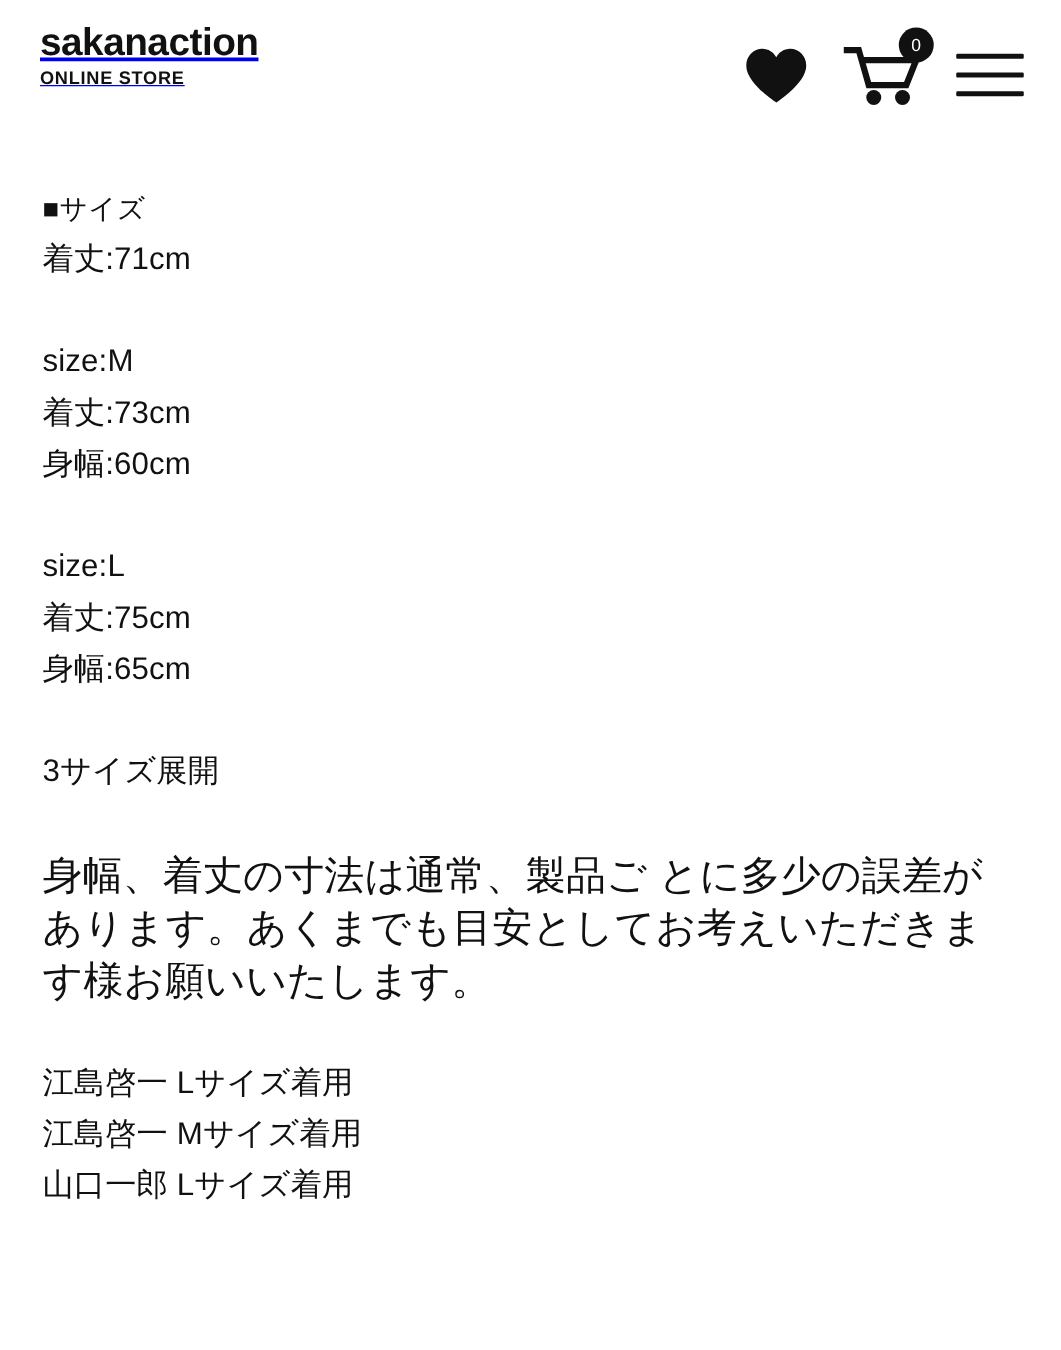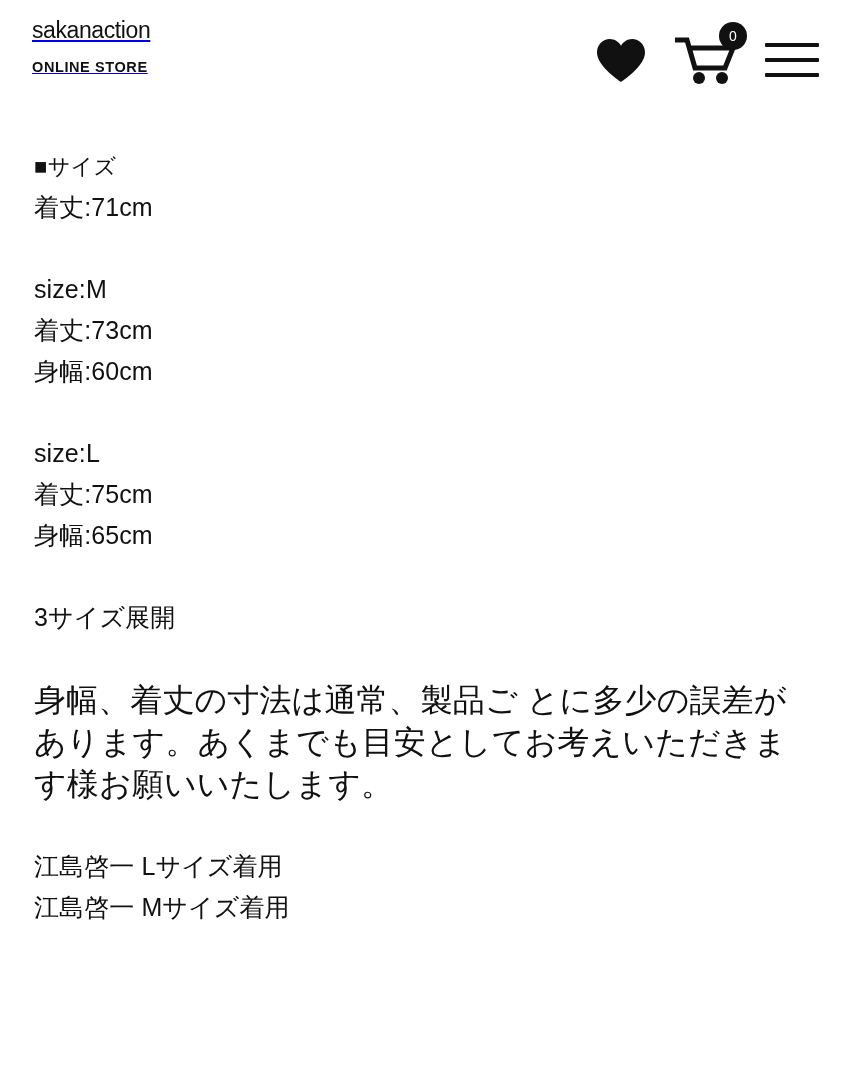--- a/index.html
+++ b/index.html
@@ -30,33 +30,33 @@
   }
 
   .brand {
     display: flex;
     flex-direction: column;
     justify-content: flex-start;
     padding-top: 2px;
   }
 
   .brand-name {
-    font-size: 23px;
-    font-weight: normal;
+    font-size: 31px;
+    font-weight: bold;
     letter-spacing: -0.4px;
     line-height: 1.05;
     color: #111111;
   }
 
   .brand-sub {
     font-size: 14.5px;
     font-weight: bold;
     letter-spacing: 0.6px;
     line-height: 1.2;
-    margin-top: 17px;
+    margin-top: 4px;
     color: #111111;
   }
 
   .header-actions {
     display: flex;
     align-items: center;
     gap: 28px;
     padding-top: 18px;
   }
 
@@ -199,17 +199,18 @@
 
     <div class="spacer"></div>
 
     <div class="paragraph">身幅、着丈の寸法は通常、製品ご とに多少の誤差があります。あくまでも目安としてお考えいただきます様お願いいたします。</div>
 
     <div class="spacer"></div>
 
     <div class="names">
       <div class="block">江島啓一 Lサイズ着用</div>
       <div class="block">江島啓一 Mサイズ着用</div>
+      <div class="block">山口一郎 Lサイズ着用</div>
     </div>
 
   </main>
 
 </div>
 
 </body></html>

